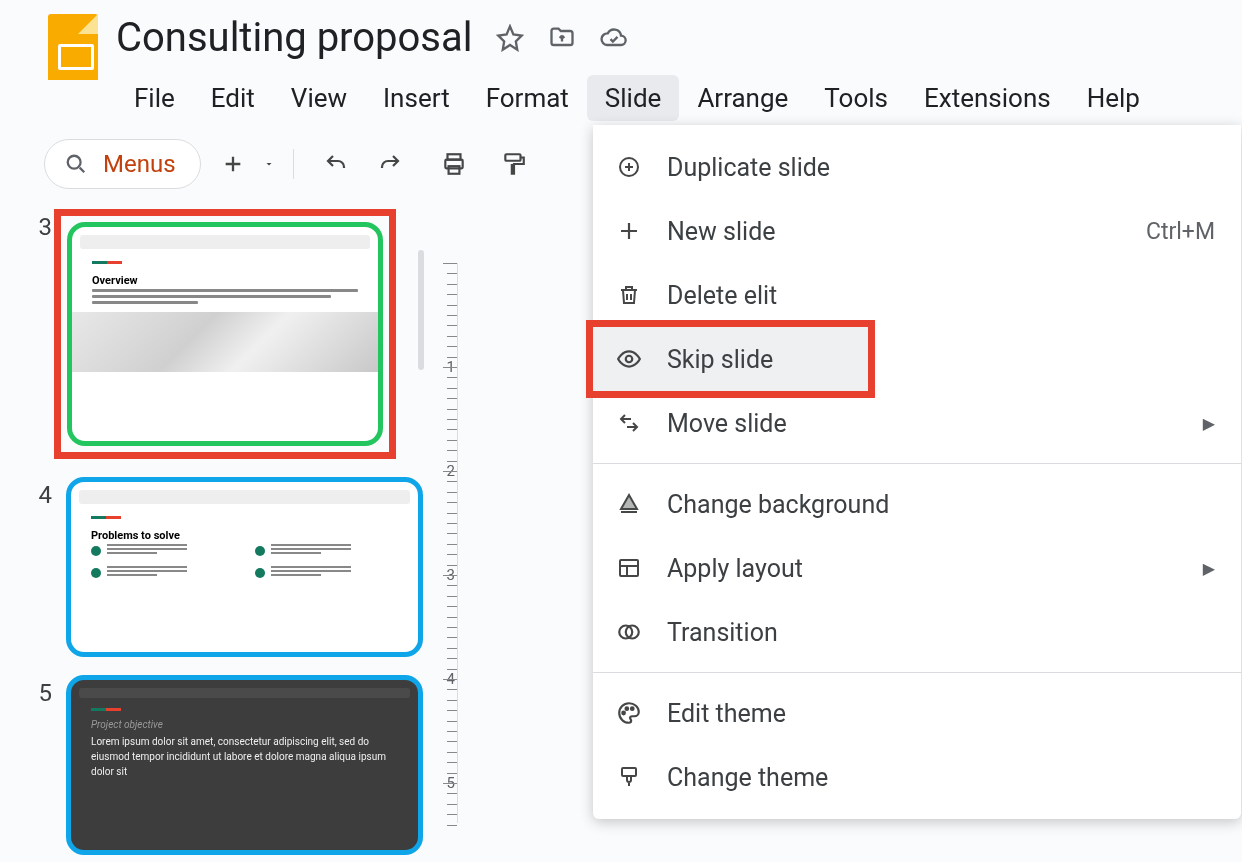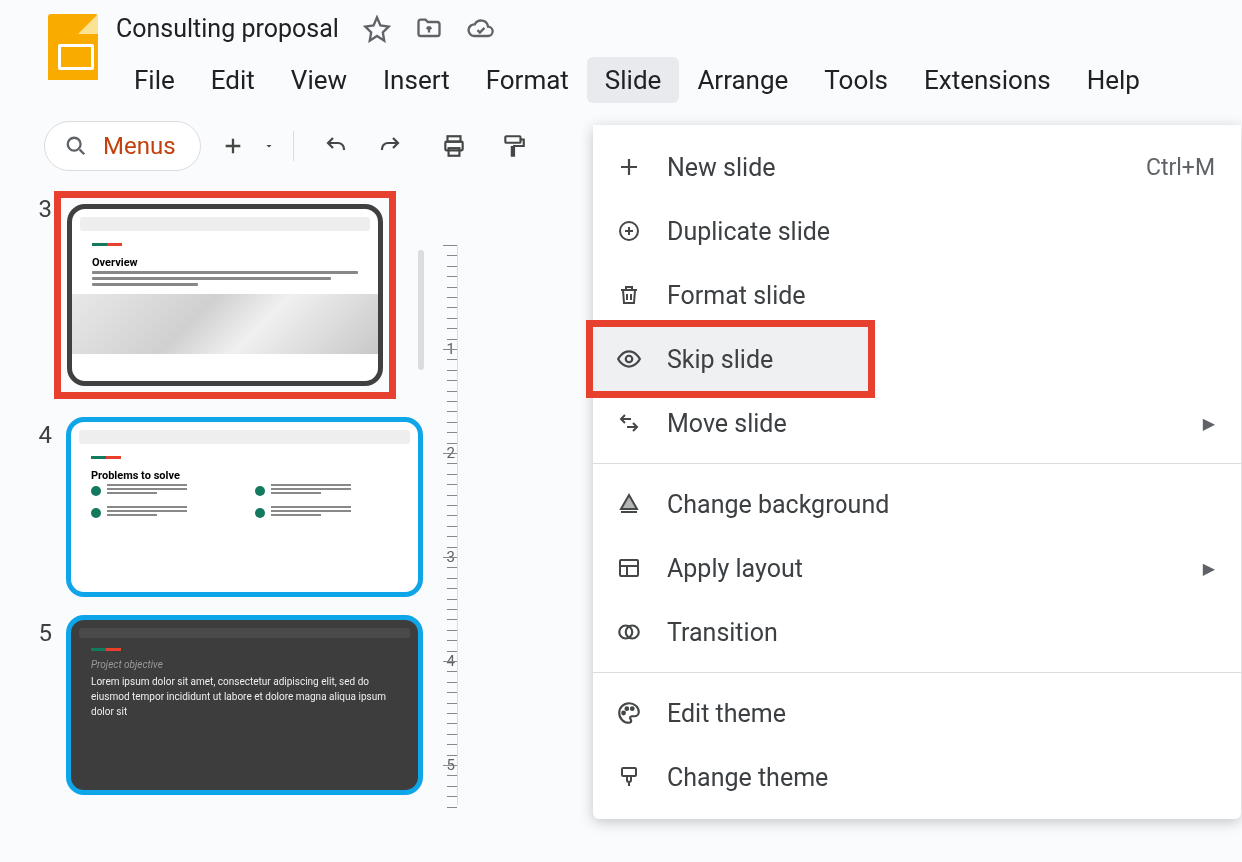--- a/index.html
+++ b/index.html
@@ -5,38 +5,38 @@
 * { margin:0; padding:0; box-sizing:border-box; font-family:"Google Sans",Roboto,Arial,sans-serif; }
 body { background:#fafbfd; width:1242px; height:862px; overflow:hidden; position:relative; color:#202124; }
 
 .header { padding:14px 0 0 48px; display:flex; align-items:flex-start; gap:18px; }
 .logo { width:50px; height:66px; background:#f9ab00; border-radius:3px 3px 0 0; position:relative; }
 .logo::before { content:""; position:absolute; top:0; right:0; border-style:solid; border-width:0 0 20px 20px; border-color:transparent transparent #fce293 transparent; }
 .logo::after { content:""; position:absolute; bottom:10px; left:10px; width:30px; height:20px; border:3px solid #fff; border-radius:2px; }
 
 .title-area { flex:1; }
 .title-row { display:flex; align-items:center; gap:24px; }
-.doc-title { font-size:25px; color:#202124; font-weight:400; letter-spacing:0; }
+.doc-title { font-size:40px; color:#202124; font-weight:400; letter-spacing:0; }
 .title-icon { width:28px; height:28px; color:#5f6368; display:flex; align-items:center; justify-content:center; }
 
 .menubar { display:flex; gap:0; margin-top:14px;align-items:center; }
 .menubar-item { font-size:26px; color:#202124; padding:8px 18px; border-radius:6px; cursor:pointer; }
 .menubar-item.active { background:#e8eaed; }
 
 .toolbar { margin:18px 0 0 44px; display:flex; align-items:center; gap:2px; }
 .menus-pill { background:#fff; border:1px solid #dadce0; border-radius:28px; padding:10px 24px 10px 20px; display:flex; align-items:center; gap:16px; font-size:24px; color:#c2410c; }
 .tool-btn { width:44px; height:44px; display:flex; align-items:center; justify-content:center; color:#444746; margin-left:8px; }
 .tool-sep { width:1px; height:30px; background:#dadce0; margin:0 10px; }
 
 .workspace { display:flex; margin-top:14px; height:640px; }
 .slide-panel { width:430px; padding:6px 0 0 36px; }
 .slide-row { display:flex; align-items:flex-start; gap:14px; margin-bottom:18px; }
 .slide-num { font-size:24px; color:#3c4043; width:16px; text-align:right; margin-top:4px; }
 .thumb { width:357px; height:180px; background:#fff; border:5px solid #0ea5e9; border-radius:18px; overflow:hidden; position:relative; }
-.thumb.selected { border:5px solid #404040; width:316px; height:182px; }
+.thumb.selected { border:5px solid #22c55e; width:316px; height:224px; }
 .highlight-box { border:7px solid #e8402f; padding:6px; border-radius:0; margin-left:-12px; }
 .thumb-hdr { height:14px; background:#eee; margin:8px 8px 0 8px; border-radius:3px; }
 .thumb-title { font-size:11px; font-weight:700; margin:10px 0 2px 20px; color:#000; }
 .thumb-accent { width:30px; height:3px; background:linear-gradient(90deg,#137a5f 50%,#e8402f 50%); margin:0 0 6px 20px; }
 .thumb-lines { margin:0 20px; }
 .thumb-lines div { height:3px; background:#888; margin-bottom:3px; border-radius:1px; }
 .thumb-img { height:60px; background:linear-gradient(135deg,#e8e8e8 0%,#d0d0d0 40%,#f0f0f0 60%,#c8c8c8 100%); margin-top:8px; }
 .thumb-dark { background:#3d3d3d; color:#fff; }
 .thumb-dark .thumb-title-sm { font-size:10px; color:#999; margin:8px 0 4px 20px;font-style:italic; }
 .thumb-dark .thumb-body { font-size:10px; color:#eee; margin:0 20px; line-height:1.5; }
@@ -288,43 +288,43 @@
         <div class="ruler-tick" style="top: 540.8px;"></div>
         <div class="ruler-tick" style="top: 551.2px;"></div>
         <div class="ruler-tick" style="top: 561.6px;"></div>
       </div>
   </div>
 </div>
 
 <div class="dropdown">
   <div class="dd-item">
     <span class="dd-ic">
+        <svg width="24" height="24" viewBox="0 0 24 24" stroke="currentColor" stroke-width="2" fill="none">
+          <circle cx="12" cy="12" r="9"></circle>
+          <path d="M12 8v8M8 12h8"></path>
+        </svg>
+      </span>
+    <span class="dd-label">Duplicate slide</span>
+  </div>
+  <div class="dd-item">
+    <span class="dd-ic">
         <svg width="24" height="24" viewBox="0 0 24 24" stroke="currentColor" stroke-width="2.2" fill="none">
           <path d="M12 4v16M4 12h16"></path>
         </svg>
       </span>
     <span class="dd-label">New slide</span>
     <span class="dd-short">Ctrl+M</span>
   </div>
   <div class="dd-item">
     <span class="dd-ic">
         <svg width="24" height="24" viewBox="0 0 24 24" stroke="currentColor" stroke-width="2" fill="none">
-          <circle cx="12" cy="12" r="9"></circle>
-          <path d="M12 8v8M8 12h8"></path>
-        </svg>
-      </span>
-    <span class="dd-label">Duplicate slide</span>
-  </div>
-  <div class="dd-item">
-    <span class="dd-ic">
-        <svg width="24" height="24" viewBox="0 0 24 24" stroke="currentColor" stroke-width="2" fill="none">
           <path d="M4 7h16M9 7V4h6v3M6 7l1 13h10l1-13M10 11v6M14 11v6"></path>
         </svg>
       </span>
-    <span class="dd-label">Format slide</span>
+    <span class="dd-label">Delete elit</span>
   </div>
   <div class="dd-highlight">
     <div class="dd-item hover" style="padding-left:22px">
       <span class="dd-ic">
           <svg width="26" height="26" viewBox="0 0 24 24" stroke="currentColor" stroke-width="2" fill="none">
             <path d="M2 12s3.5-7 10-7 10 7 10 7-3.5 7-10 7-10-7-10-7z"></path>
             <circle cx="12" cy="12" r="3"></circle>
           </svg>
         </span>
       <span class="dd-label">Skip slide</span>

